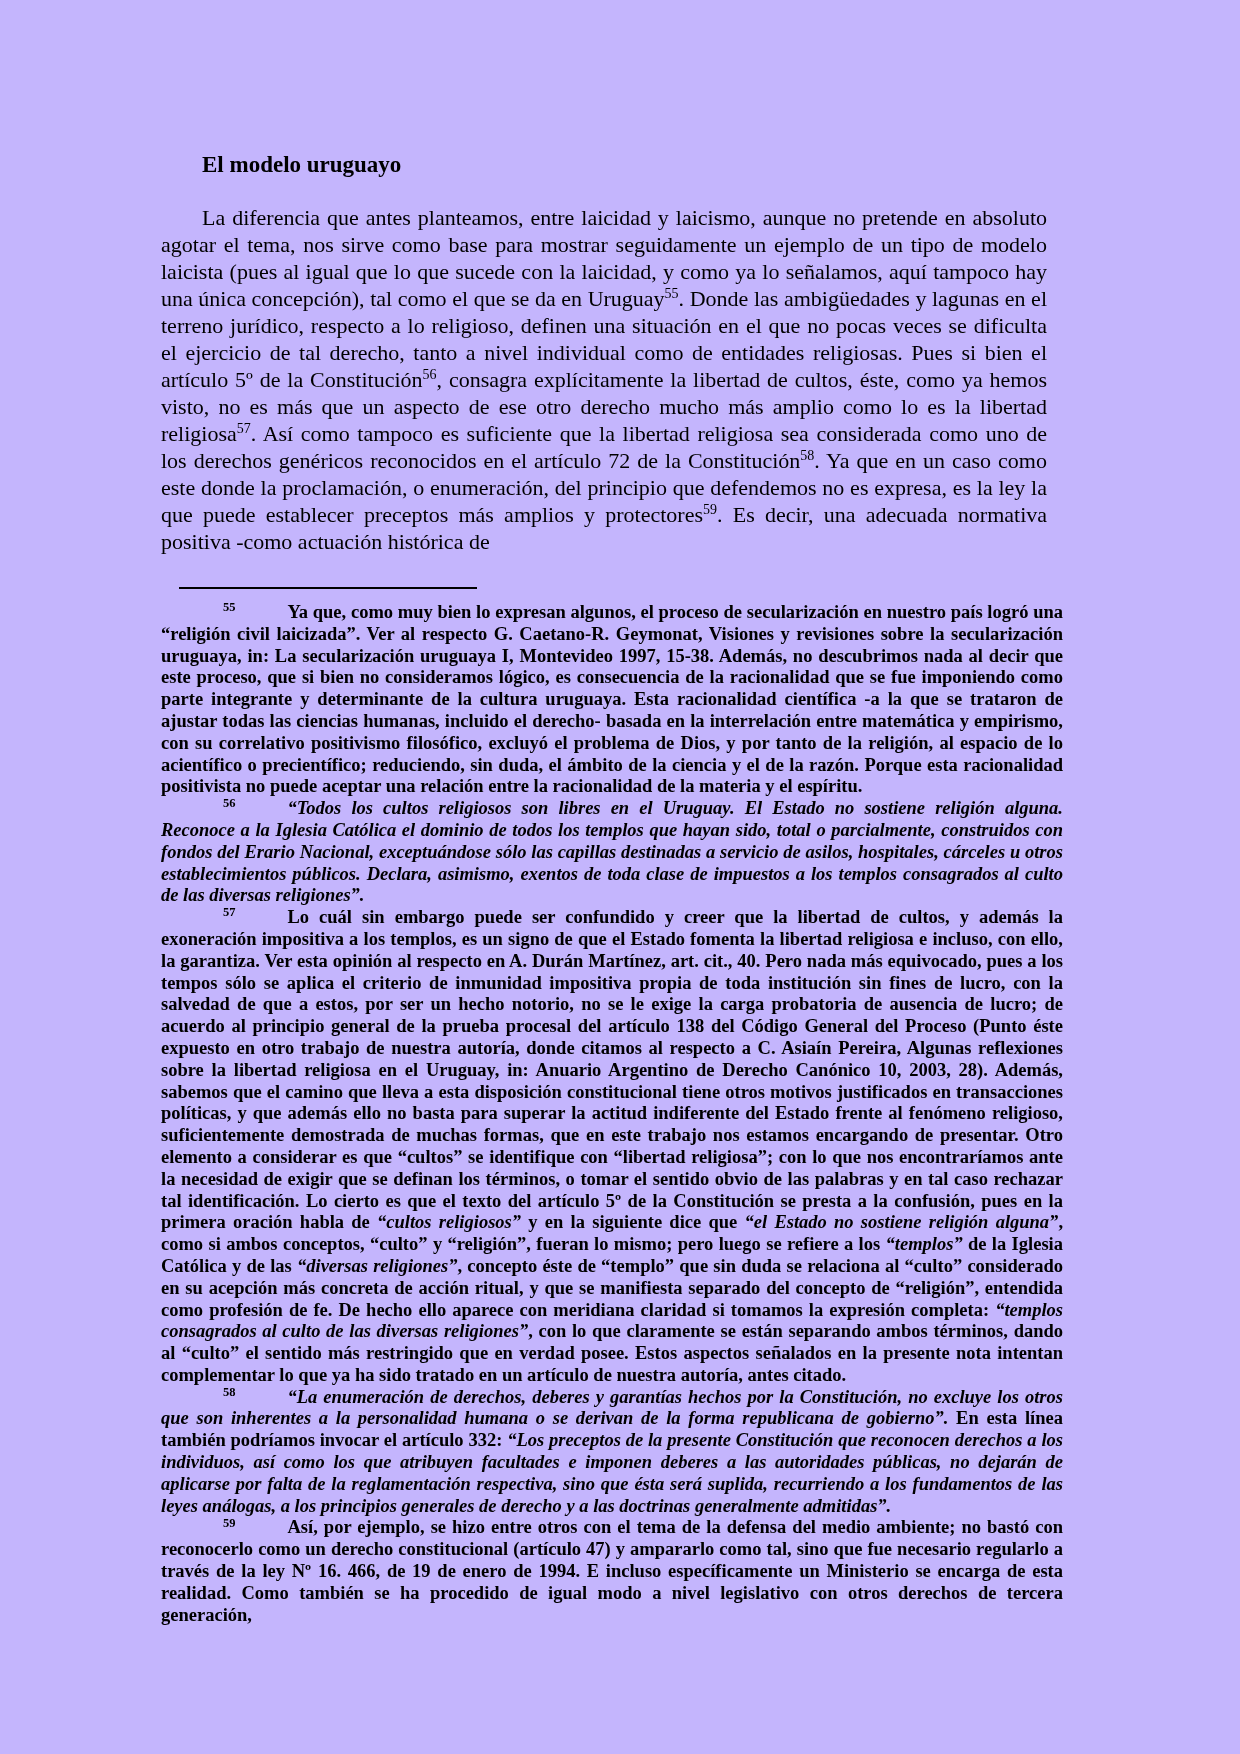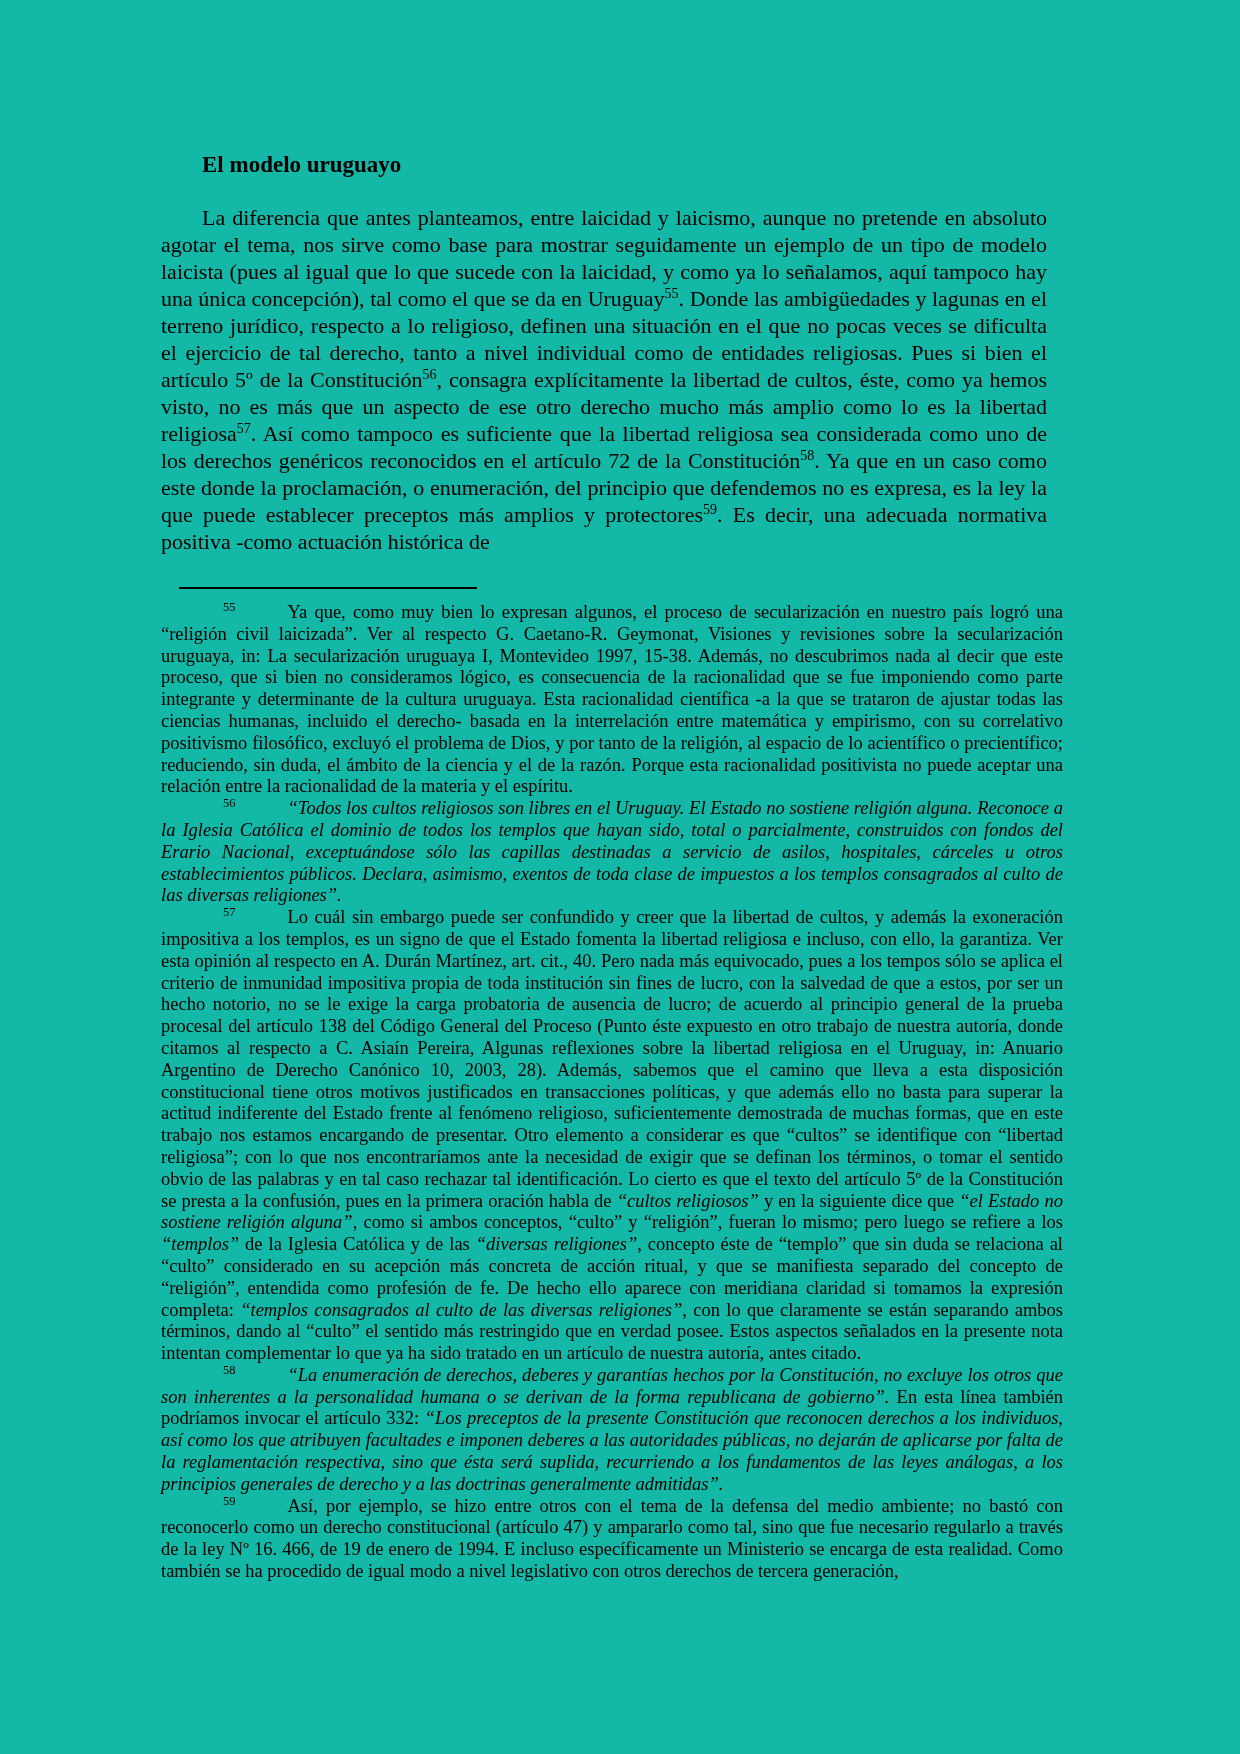--- a/index.html
+++ b/index.html
@@ -4,21 +4,21 @@
 <style>
   html, body {
     margin: 0;
     padding: 0;
     background: #ffffff;
   }
   .page {
     position: relative;
     width: 1240px;
     height: 1754px;
-    background: #14b8a6;
+    background: #c4b5fd;
     box-sizing: border-box;
     padding: 152px 177px 0 161px;
     overflow: hidden;
     font-family: "Liberation Serif", "DejaVu Serif", serif;
     color: #000000;
   }
   .doc-title {
     margin: 0 0 0 41px;
     font-size: 23px;
     font-weight: bold;
@@ -46,20 +46,21 @@
     height: 0;
   }
   .footnotes {
     font-size: 18.5px;
     line-height: 21.8px;
   }
   .footnote {
     margin: 0;
     text-align: justify;
     text-indent: 62px;
+    font-weight: bold;
   }
   .footnote .fn-num {
     font-size: 12.5px;
     line-height: 0;
     vertical-align: baseline;
     position: relative;
     top: -0.55em;
   }
   .footnote .fn-gap {
     display: inline-block;

